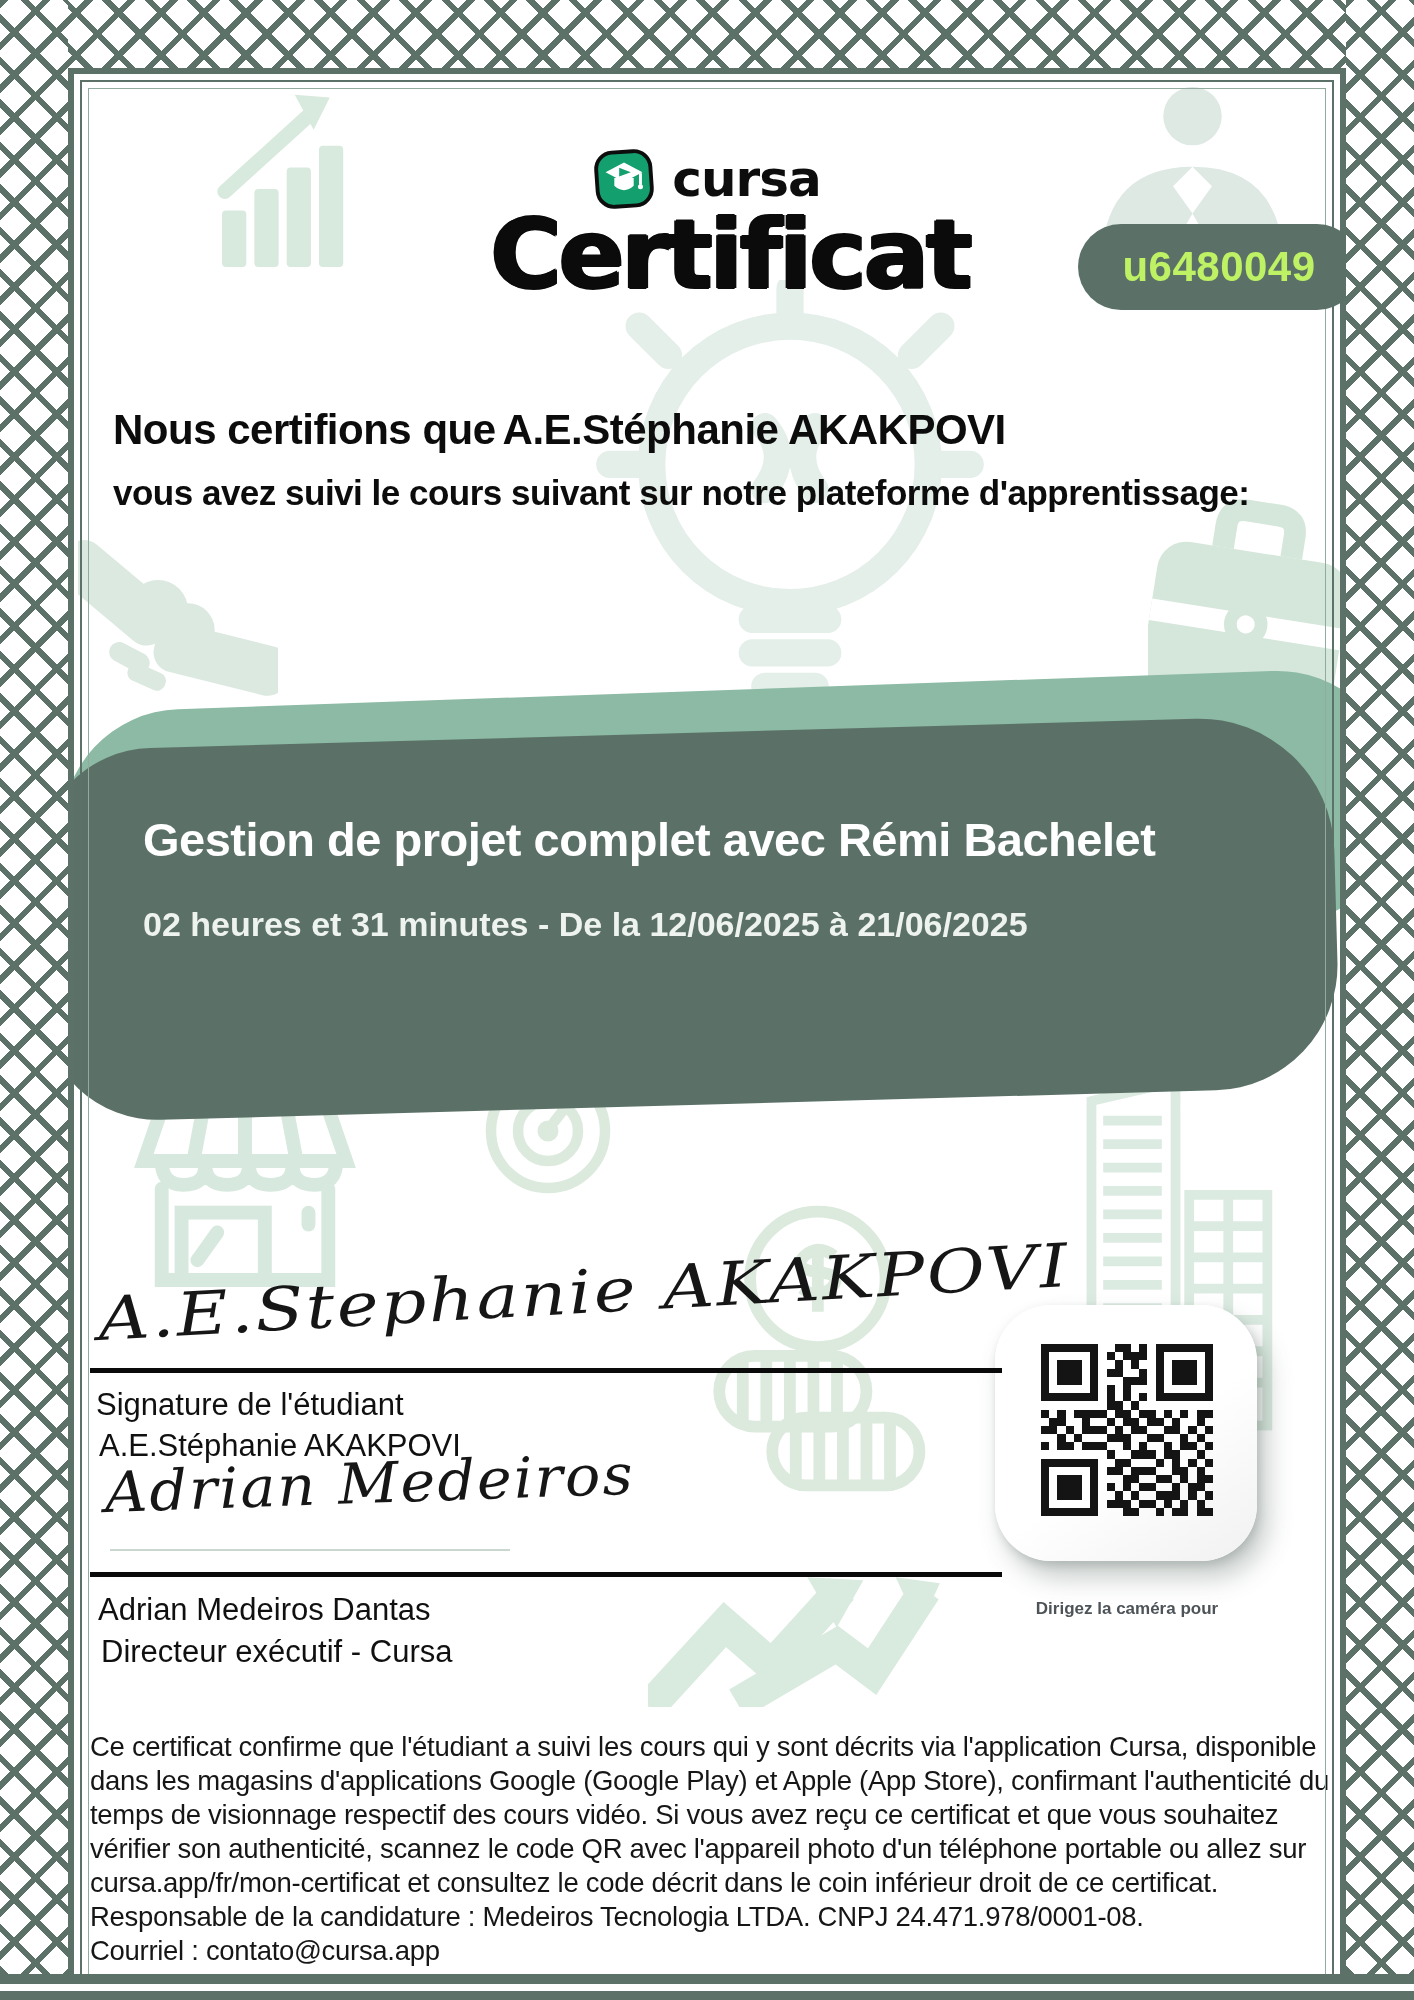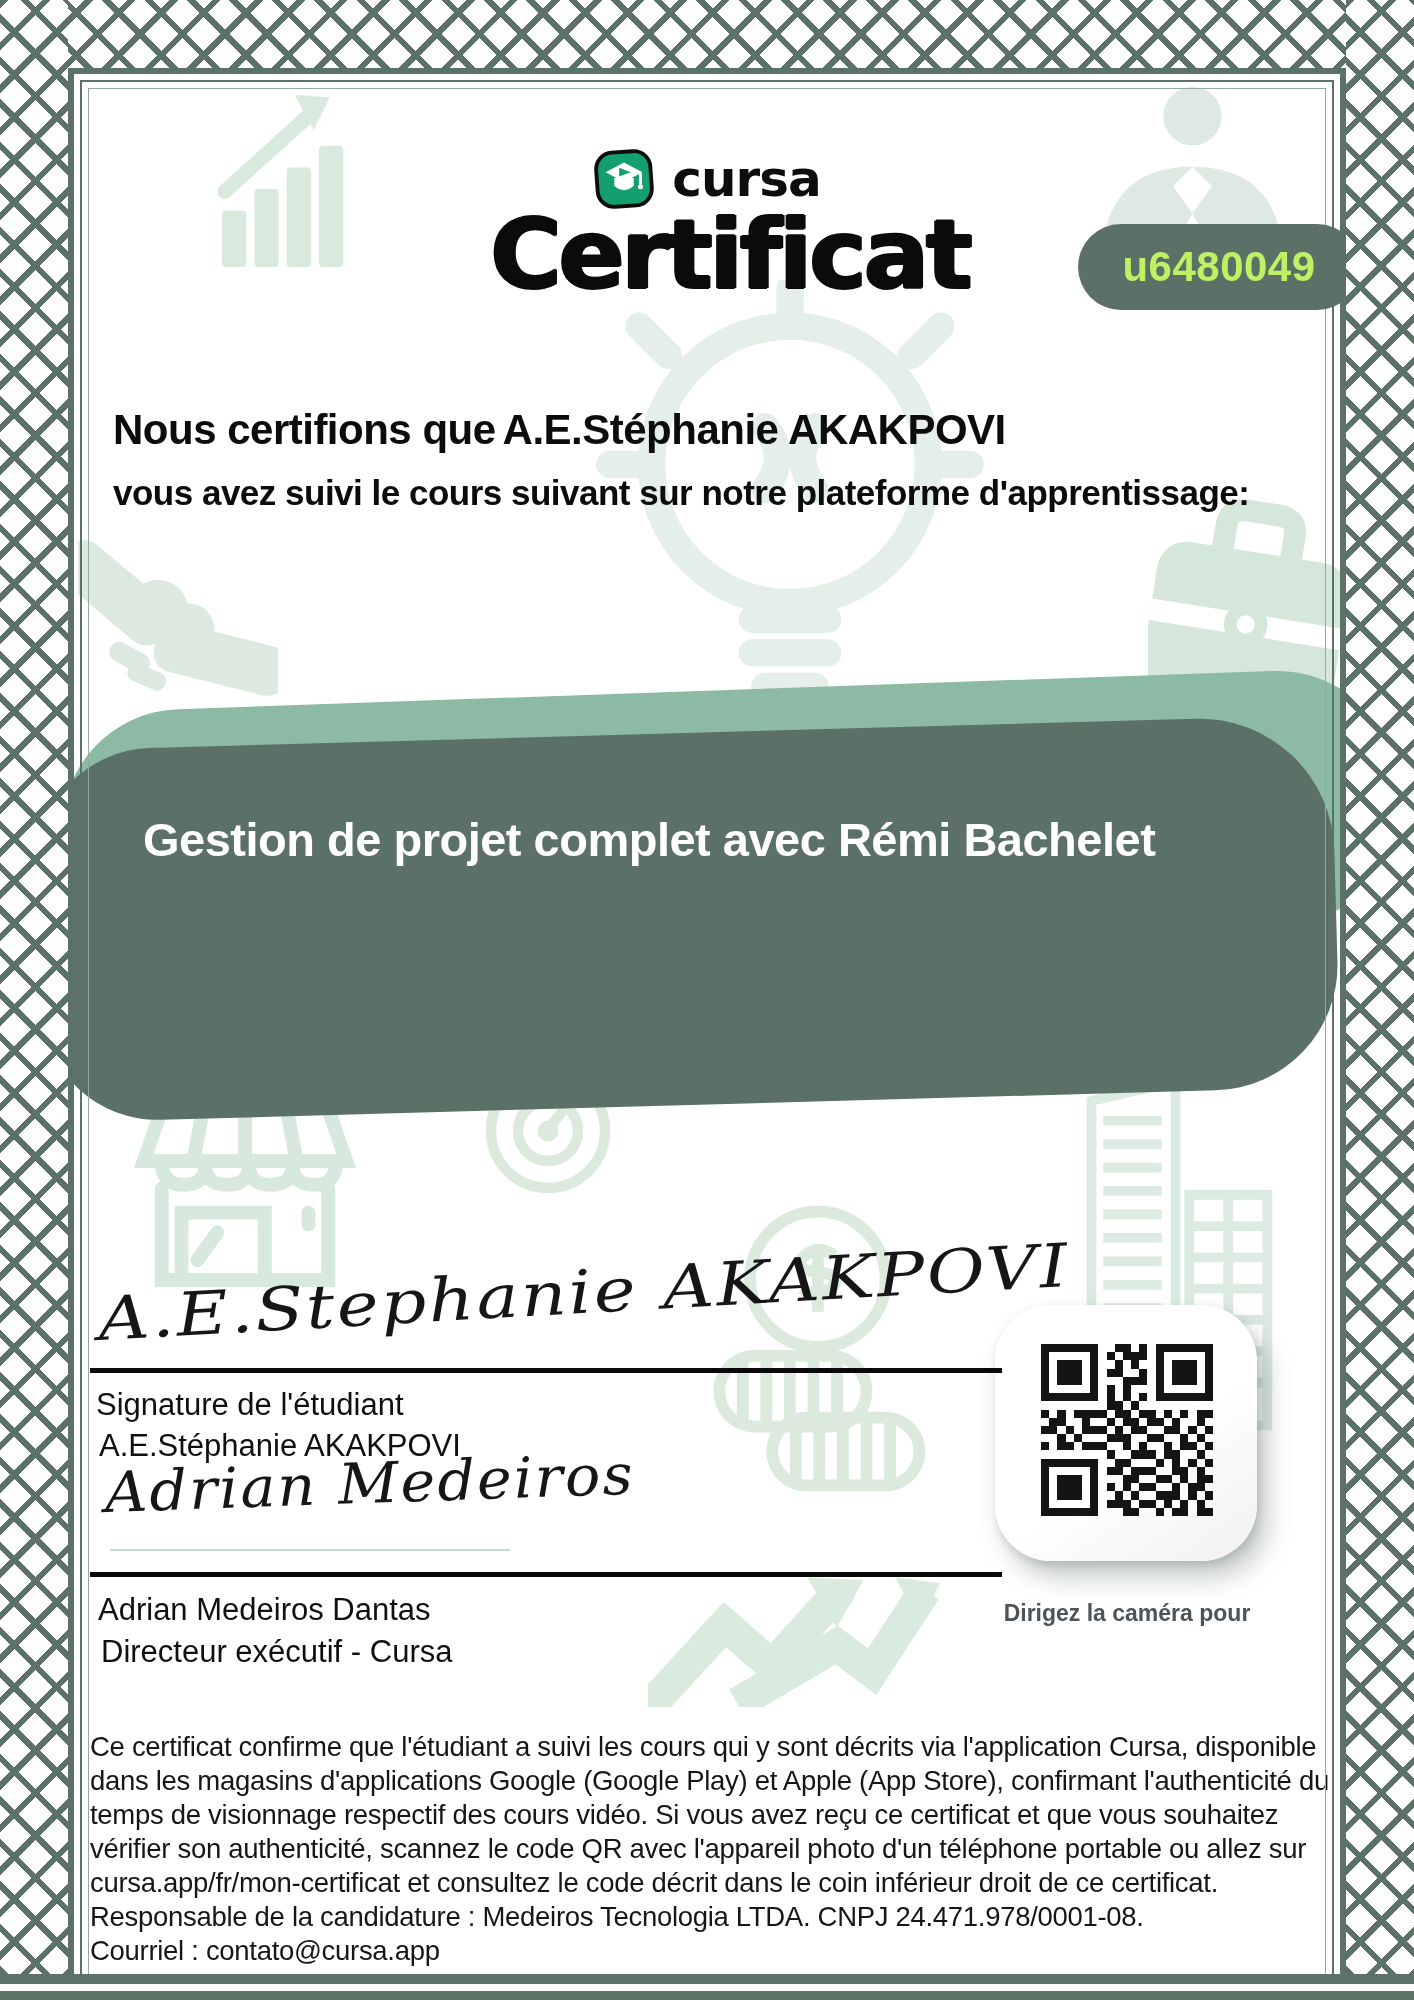--- a/index.html
+++ b/index.html
@@ -71,21 +71,21 @@
   .l1b{left:99px;top:1428px;}
   .l2a{left:98px;top:1592px;}
   .l2b{left:101px;top:1634px;}
 
   
   .qr-card{position:absolute;left:995px;top:1305px;width:262px;height:256px;border-radius:56px;
            background:linear-gradient(145deg,#ffffff 55%,#f1f1f1);z-index:10;
            box-shadow:10px 16px 26px rgba(60,80,70,.30),2px 4px 8px rgba(60,80,70,.18);}
   .qr-svg{position:absolute;left:1041px;top:1344px;width:172px;height:172px;z-index:11;}
   .qr-caption{position:absolute;left:958px;top:1598px;width:338px;text-align:center;z-index:10;
-              font-size:23px;font-weight:bold;color:#4d5357;line-height:1.35;}
+              font-size:17px;font-weight:bold;color:#4d5357;line-height:1.35;}
 
   
   .footer{position:absolute;left:90px;top:1730px;width:1252px;z-index:10;
           font-size:27.5px;line-height:34px;color:#161616;letter-spacing:-0.3px;}
 </style>
 </head>
 <body>
 
 <div class="page">
 
@@ -222,20 +222,21 @@
     <div class="intro-line1">
       <span class="prefix">Nous certifions que</span><span>A.E.Stéphanie AKAKPOVI</span>
     </div>
     <div class="intro-line2">vous avez suivi le cours suivant sur notre plateforme d'apprentissage:</div>
   </div>
 
   <div class="banner-shadow"></div>
   <div class="banner"></div>
   <div class="banner-text">
     <div class="course-title">Gestion de projet complet avec Rémi Bachelet</div>
+    <div class="course-meta">02 heures et 31 minutes - De la 12/06/2025 à 21/06/2025</div>
   </div>
 
   <div class="sig-script sig1">A.E.Stephanie AKAKPOVI</div>
   <div class="sig-line sig-line1"></div>
   <div class="sig-label l1a">Signature de l'étudiant</div>
   <div class="sig-label l1b">A.E.Stéphanie AKAKPOVI</div>
 
   <div class="sig-script sig2">Adrian Medeiros</div>
   <div class="sig-faint"></div>
   <div class="sig-line sig-line2"></div>

